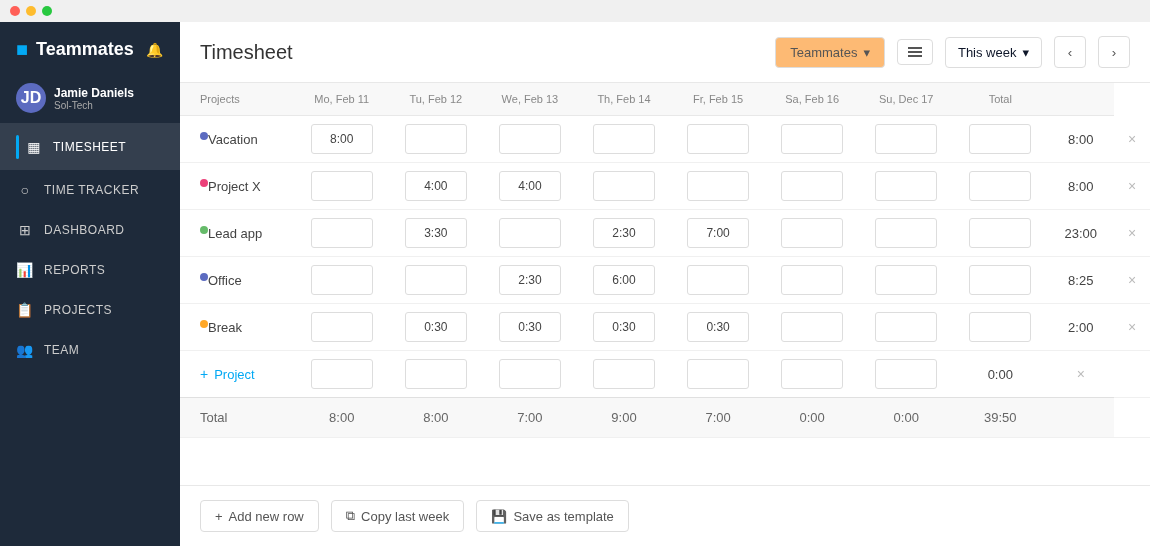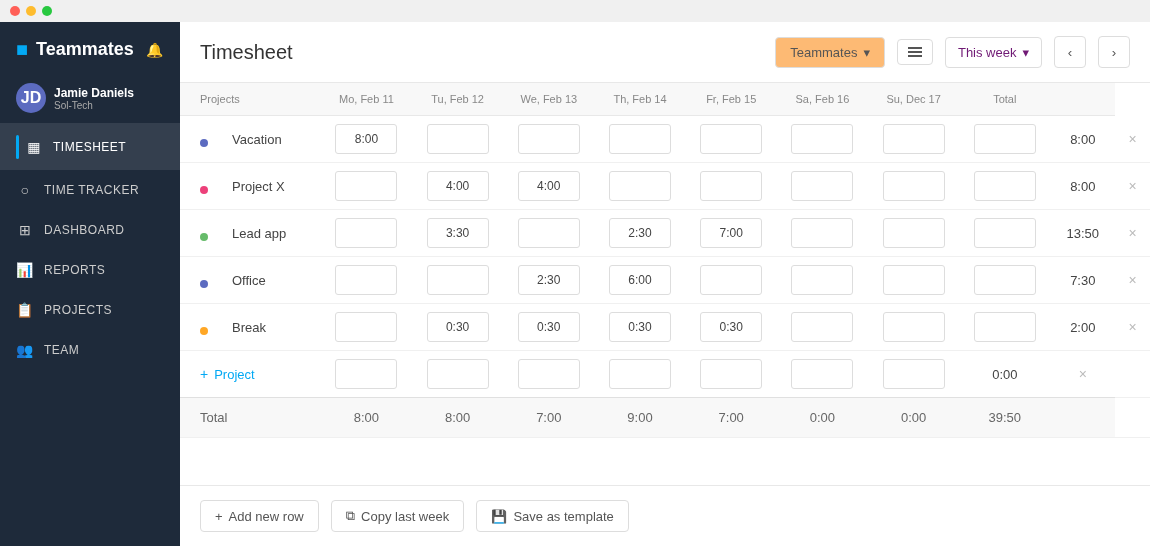--- a/index.html
+++ b/index.html
@@ -26,30 +26,30 @@
     .nav-item.active { background: rgba(255,255,255,0.1); color: #fff; }
     .nav-icon { width: 18px; height: 18px; display: flex; align-items: center; justify-content: center; font-size: 14px; }
     .nav-indicator { width: 3px; height: 24px; border-radius: 2px; margin-right: -4px; }
 
     
     .main { flex: 1; display: flex; flex-direction: column; padding-top: 22px; background: #fff; }
     .header { display: flex; align-items: center; padding: 14px 20px; border-bottom: 1px solid #e8e8e8; gap: 12px; }
     .page-title { font-size: 20px; font-weight: 400; color: #333; flex: 1; }
     .btn-teammates { display: flex; align-items: center; gap: 6px; padding: 7px 14px; border: 1px solid #ddd; border-radius: 4px; background: #fdba74; cursor: pointer; font-size: 13px; color: #555; }
     .btn-view { padding: 7px 10px; border: 1px solid #ddd; border-radius: 4px; background: #fff; cursor: pointer; color: #555; display: flex; align-items: center; }
-    .btn-week { display: flex; align-items: center; gap: 6px; padding: 7px 12px; border: 1px solid #ddd; border-radius: 4px; background: #fff; cursor: pointer; font-size: 13px; color: #701a75; }
+    .btn-week { display: flex; align-items: center; gap: 6px; padding: 7px 12px; border: 1px solid #ddd; border-radius: 4px; background: #fff; cursor: pointer; font-size: 13px; color: #0f172a; }
     .btn-nav { width: 32px; height: 32px; border: 1px solid #ddd; border-radius: 4px; background: #fff; cursor: pointer; display: flex; align-items: center; justify-content: center; color: #555; }
 
     
     .table-container { flex: 1; overflow: auto; }
     table { width: 100%; border-collapse: collapse; }
     thead th { background: #f8f8f8; padding: 10px 8px; text-align: center; font-size: 11px; font-weight: 500; color: #888; border-bottom: 1px solid #e8e8e8; white-space: nowrap; }
     thead th:first-child { text-align: left; padding-left: 20px; }
     tbody tr { border-bottom: 1px solid #f0f0f0; }
-    .project-cell { padding: 10px 8px 10px 20px; display: flex; align-items: flex-end; gap: 24px; }
+    .project-cell { padding: 10px 8px 10px 20px; display: flex; align-items: flex-start; gap: 0; }
     .project-dot { width: 8px; height: 8px; border-radius: 50%; flex-shrink: 0; }
     .project-name { font-size: 13px; color: #444; }
     .add-project { color: #03a9f4; display: flex; align-items: center; gap: 6px; cursor: pointer; }
     .time-cell { padding: 8px 6px; text-align: center; }
     .time-input { width: 62px; height: 30px; border: 1px solid #ddd; border-radius: 3px; text-align: center; font-size: 12px; color: #444; background: #fff; outline: none; }
     .time-input.empty { background: #fff; }
     .total-cell { padding: 8px 10px; text-align: center; font-size: 13px; color: #444; font-weight: 500; }
     .delete-cell { padding: 8px 10px; text-align: center; }
     .delete-btn { color: #bbb; background: none; border: none; cursor: pointer; font-size: 14px; }
     .total-row { background: #f8f8f8; }
@@ -202,39 +202,39 @@
               </div>
             </td>
             <td class="time-cell"><input type="text" class="time-input empty" style=""></td>
             <td class="time-cell"><input type="text" class="time-input" value="3:30" style=""></td>
             <td class="time-cell"><input type="text" class="time-input empty" style=""></td>
             <td class="time-cell"><input type="text" class="time-input" value="2:30" style=""></td>
             <td class="time-cell"><input type="text" class="time-input" value="7:00" style=""></td>
             <td class="time-cell"><input type="text" class="time-input empty" style=""></td>
             <td class="time-cell"><input type="text" class="time-input empty" style=""></td>
             <td class="time-cell"><input type="text" class="time-input empty" style=""></td>
-            <td class="total-cell">13:50</td>
+            <td class="total-cell">23:00</td>
             <td class="delete-cell"><button class="delete-btn">×</button></td>
           </tr>
           <tr>
             <td>
               <div class="project-cell">
                 <span class="project-dot" style="background: rgb(92, 107, 192);"></span>
                 <span class="project-name">Office</span>
               </div>
             </td>
             <td class="time-cell"><input type="text" class="time-input empty" style=""></td>
             <td class="time-cell"><input type="text" class="time-input empty" style=""></td>
             <td class="time-cell"><input type="text" class="time-input" value="2:30" style=""></td>
             <td class="time-cell"><input type="text" class="time-input" value="6:00" style=""></td>
             <td class="time-cell"><input type="text" class="time-input empty" style=""></td>
             <td class="time-cell"><input type="text" class="time-input empty" style=""></td>
             <td class="time-cell"><input type="text" class="time-input empty" style=""></td>
             <td class="time-cell"><input type="text" class="time-input empty" style=""></td>
-            <td class="total-cell">7:30</td>
+            <td class="total-cell">8:25</td>
             <td class="delete-cell"><button class="delete-btn">×</button></td>
           </tr>
           <tr>
             <td>
               <div class="project-cell">
                 <span class="project-dot" style="background: rgb(255, 167, 38);"></span>
                 <span class="project-name">Break</span>
               </div>
             </td>
             <td class="time-cell"><input type="text" class="time-input empty" style=""></td>

